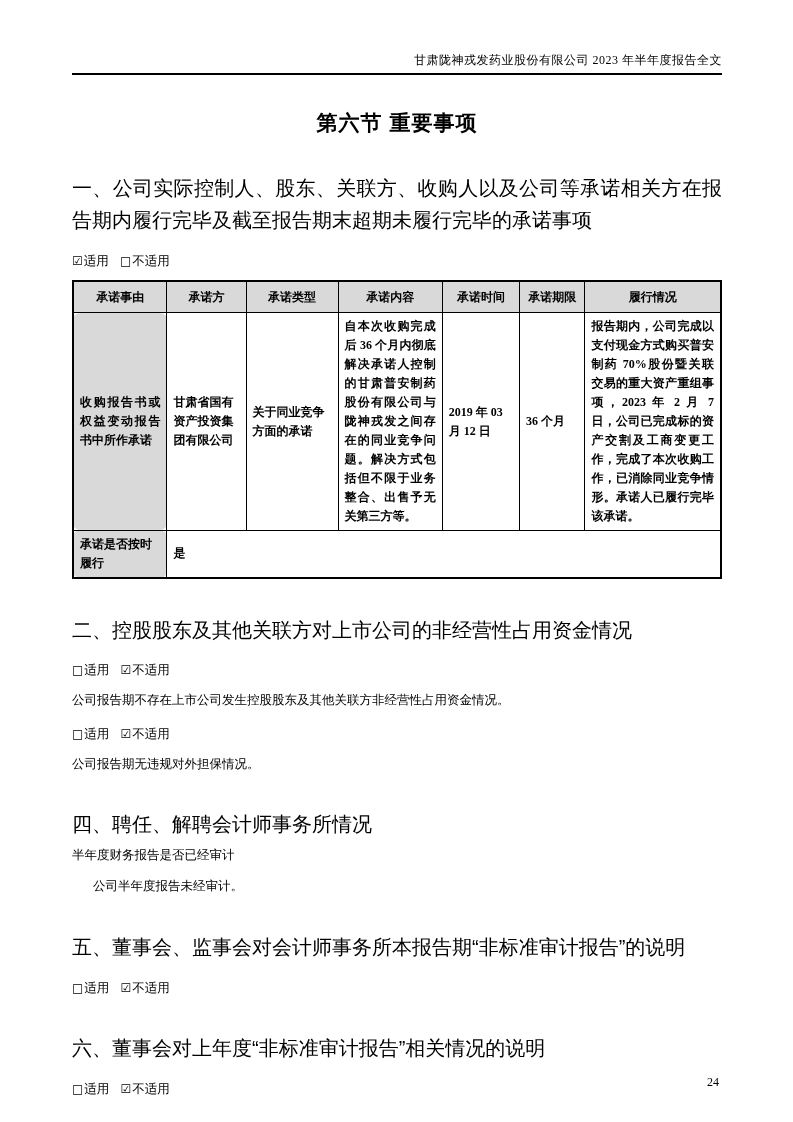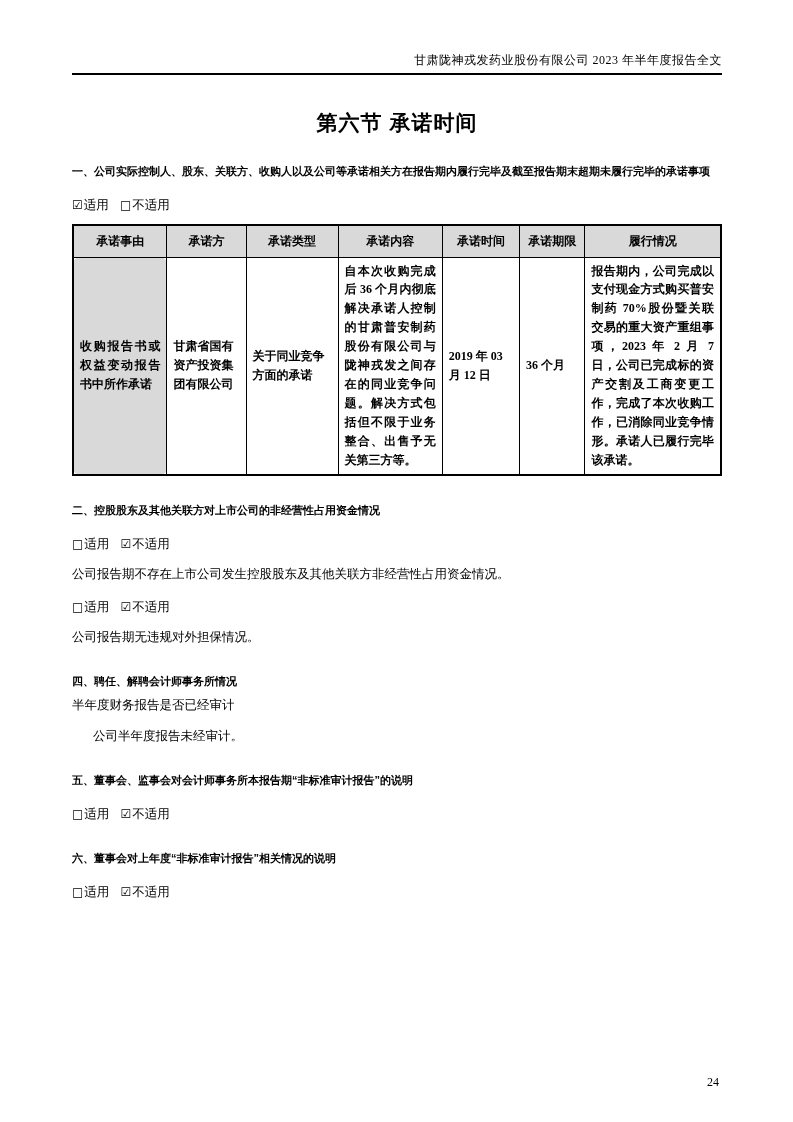--- a/index.html
+++ b/index.html
@@ -27,24 +27,24 @@
   }
   .title {
     margin-top: 34px;
     text-align: center;
     font-family: "Liberation Sans", "DejaVu Sans", sans-serif;
     font-weight: bold;
     font-size: 21px;
     letter-spacing: 1px;
   }
   .sec-heading {
-    margin-top: 26px;
+    margin-top: 35px;
     font-family: "Liberation Sans", "DejaVu Sans", sans-serif;
-    font-weight: bold;
-    font-size: 11px;
+    font-weight: normal;
+    font-size: 20px;
     line-height: 1.62;
     text-align: justify;
   }
   .checkline {
     margin-top: 15px;
     font-size: 12.5px;
     line-height: 1.5;
   }
   .opt { white-space: nowrap; cursor: default; }
   .opt + .opt { margin-left: 8px; }
@@ -87,21 +87,21 @@
 </head>
 <body>
 
 <div class="page">
 
   <div class="doc-header">
     <span>甘肃陇神戎发药业股份有限公司 2023 年半年度报告全文</span>
   </div>
   <div class="header-rule"></div>
 
-  <h1 class="title">第六节 承诺时间</h1>
+  <h1 class="title">第六节 重要事项</h1>
 
   <h2 class="sec-heading">一、公司实际控制人、股东、关联方、收购人以及公司等承诺相关方在报告期内履行完毕及截至报告期末超期未履行完毕的承诺事项</h2>
   <p class="checkline">
     <span class="opt"><span class="cb">☑</span><span>适用</span></span>
     <span class="opt"><span class="cb">□</span><span>不适用</span></span>
   </p>
 
   <table class="commit-table">
     <colgroup>
       <col style="width:14.5%">
@@ -126,20 +126,24 @@
     <tbody>
       <tr>
         <td class="gray cause">收购报告书或权益变动报告书中所作承诺</td>
         <td>甘肃省国有资产投资集团有限公司</td>
         <td>关于同业竞争方面的承诺</td>
         <td class="justify">自本次收购完成后 36 个月内彻底解决承诺人控制的甘肃普安制药股份有限公司与陇神戎发之间存在的同业竞争问题。解决方式包括但不限于业务整合、出售予无关第三方等。</td>
         <td>2019 年 03 月 12 日</td>
         <td>36 个月</td>
         <td class="justify">报告期内，公司完成以支付现金方式购买普安制药 70%股份暨关联交易的重大资产重组事项，2023 年 2 月 7 日，公司已完成标的资产交割及工商变更工作，完成了本次收购工作，已消除同业竞争情形。承诺人已履行完毕该承诺。</td>
       </tr>
+      <tr>
+        <td class="gray">承诺是否按时履行</td>
+        <td colspan="6">是</td>
+      </tr>
     </tbody>
   </table>
 
   <h2 class="sec-heading">二、控股股东及其他关联方对上市公司的非经营性占用资金情况</h2>
   <p class="checkline">
     <span class="opt"><span class="cb">□</span><span>适用</span></span>
     <span class="opt"><span class="cb">☑</span><span>不适用</span></span>
   </p>
   <p class="note">公司报告期不存在上市公司发生控股股东及其他关联方非经营性占用资金情况。</p>
 

